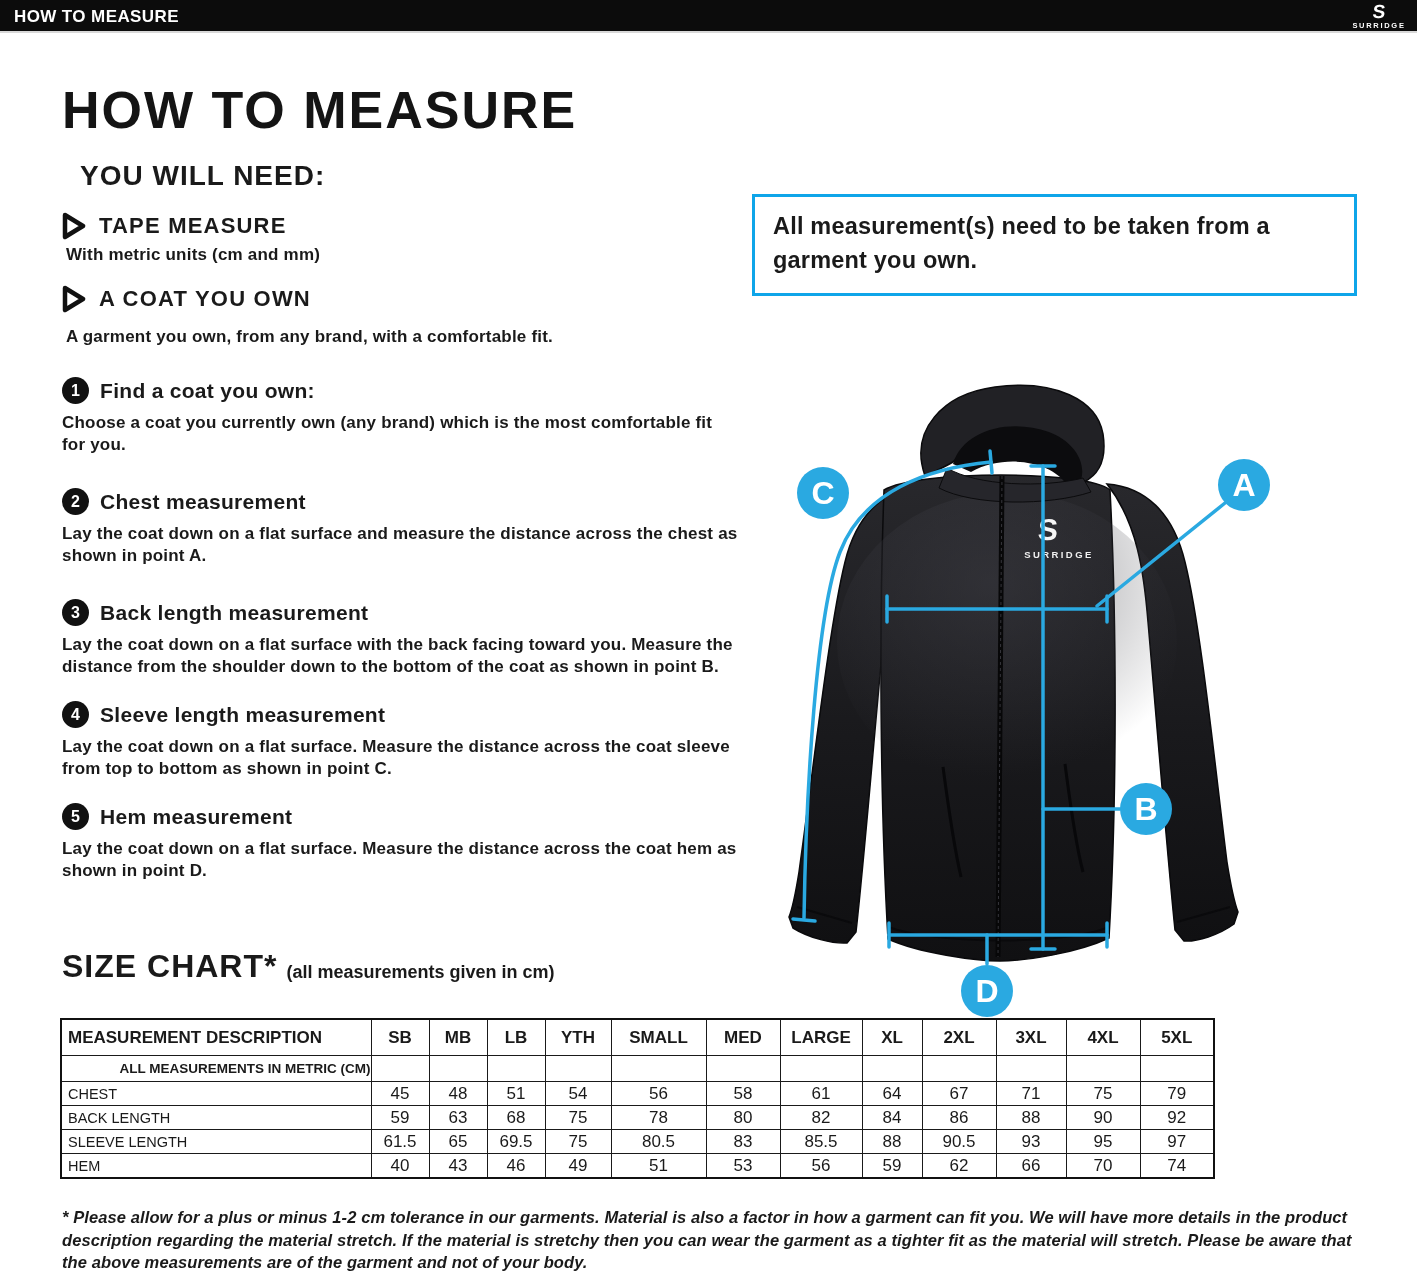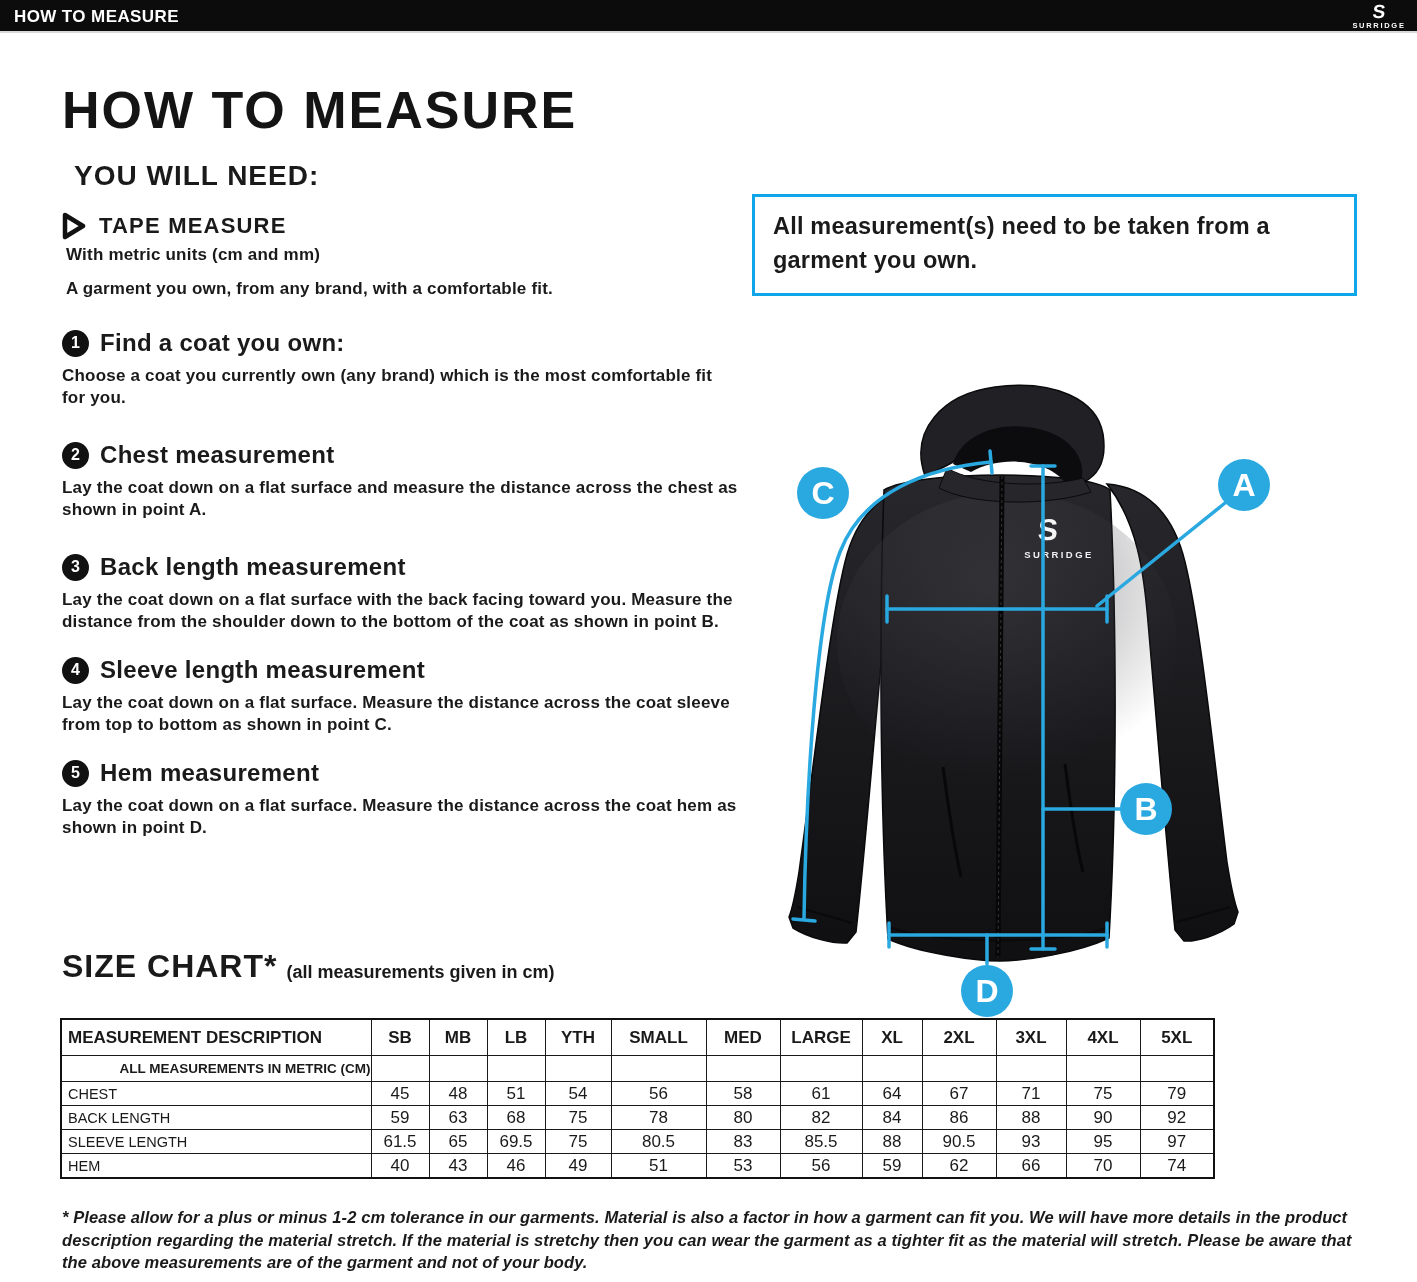--- a/index.html
+++ b/index.html
@@ -9,33 +9,33 @@
   }
   
   .topbar{position:absolute;left:0;top:0;width:100%;height:33px;background:#0c0c0c;border-bottom:2px solid #d8d8d8;box-sizing:border-box;}
   .topbar-title{position:absolute;left:14px;top:7px;font-size:17px;font-weight:bold;letter-spacing:.4px;color:#fff;}
   .topbar-logo{position:absolute;right:6px;top:0;width:64px;text-align:center;color:#fff;line-height:1;}
   .topbar-logo .glyph{display:block;font-size:19px;font-weight:bold;margin-top:2px;transform:skewX(-6deg);}
   .topbar-logo .name{display:block;font-size:7.5px;font-weight:bold;letter-spacing:1.7px;margin-top:1px;}
   
   .left-col{position:absolute;left:62px;top:82px;width:690px;}
   .main-heading{margin:0;font-size:52px;line-height:56px;font-weight:bold;letter-spacing:2px;color:#141414;}
-  .subheading{margin:12px;margin-top:22px;font-size:28px;line-height:32px;font-weight:bold;letter-spacing:1px;}
+  .subheading{margin:18px;margin-top:22px;font-size:28px;line-height:32px;font-weight:bold;letter-spacing:1px;}
   .req{display:flex;align-items:center;gap:13px;margin-top:20px;}
   .req + .req-detail{margin-top:5px;}
   .req-icon{width:24px;height:28px;flex:0 0 auto;}
   .req-label{font-size:22px;font-weight:bold;letter-spacing:1.2px;}
   .req-detail{font-size:17px;font-weight:bold;letter-spacing:.2px;margin-left:4px;}
   .req-detail.spaced{margin-top:14px;}
   .step{margin-top:30px;}
   .step.gap-a{margin-top:33px;}
   .step.gap-b{margin-top:24px;}
   .step-head{display:flex;align-items:center;gap:11px;}
   .step-badge{width:27px;height:27px;border-radius:50%;background:#111;color:#fff;font-size:16px;font-weight:bold;display:flex;align-items:center;justify-content:center;flex:0 0 auto;}
-  .step-title{font-size:24px;font-weight:bold;letter-spacing:.3px;}
+  .step-title{font-size:21px;font-weight:bold;letter-spacing:.3px;}
   .step-body{margin-top:8px;font-size:17px;font-weight:bold;line-height:21.5px;letter-spacing:.2px;width:676px;}
   
   .notice-box{position:absolute;left:752px;top:194px;width:605px;height:102px;border:3px solid #0ea5e9;box-sizing:border-box;padding:12px 18px;font-size:23.5px;font-weight:bold;line-height:34px;letter-spacing:.2px;}
   
   .diagram{position:absolute;left:757px;top:372px;width:624px;height:650px;}
   
   .size-chart-title{position:absolute;left:62px;top:946px;display:flex;align-items:flex-end;gap:9px;}
   .sct-main{font-size:32px;font-weight:bold;letter-spacing:1px;line-height:40px;}
   .sct-sub{font-size:18px;font-weight:bold;padding-bottom:3px;}
   table.size-table{position:absolute;left:60px;top:1018px;width:1153px;border-collapse:collapse;table-layout:fixed;border:2.5px solid #111;}
@@ -64,20 +64,26 @@
   <div class="subheading">YOU WILL NEED:</div>
 
   <div class="req">
     <svg class="req-icon" viewBox="0 0 24 28">
       <polygon points="3,3 21,14 3,25" fill="none" stroke="#111" stroke-width="4.5" stroke-linejoin="round"></polygon>
     </svg>
     <span class="req-label">TAPE MEASURE</span>
   </div>
   <div class="req-detail">With metric units (cm and mm)</div>
 
+  <div class="req">
+    <svg class="req-icon" viewBox="0 0 24 28">
+      <polygon points="3,3 21,14 3,25" fill="none" stroke="#111" stroke-width="4.5" stroke-linejoin="round"></polygon>
+    </svg>
+    <span class="req-label">A COAT YOU OWN</span>
+  </div>
   <div class="req-detail spaced">A garment you own, from any brand, with a comfortable fit.</div>
 
   <div class="step">
     <div class="step-head">
       <span class="step-badge">1</span>
       <span class="step-title">Find a coat you own:</span>
     </div>
     <div class="step-body">Choose a coat you currently own (any brand) which is the most comfortable fit for you.</div>
   </div>
 

